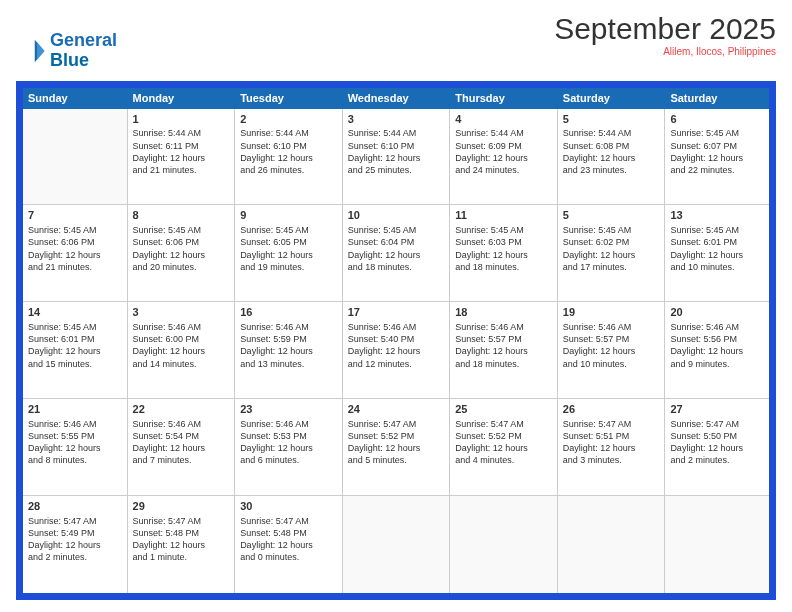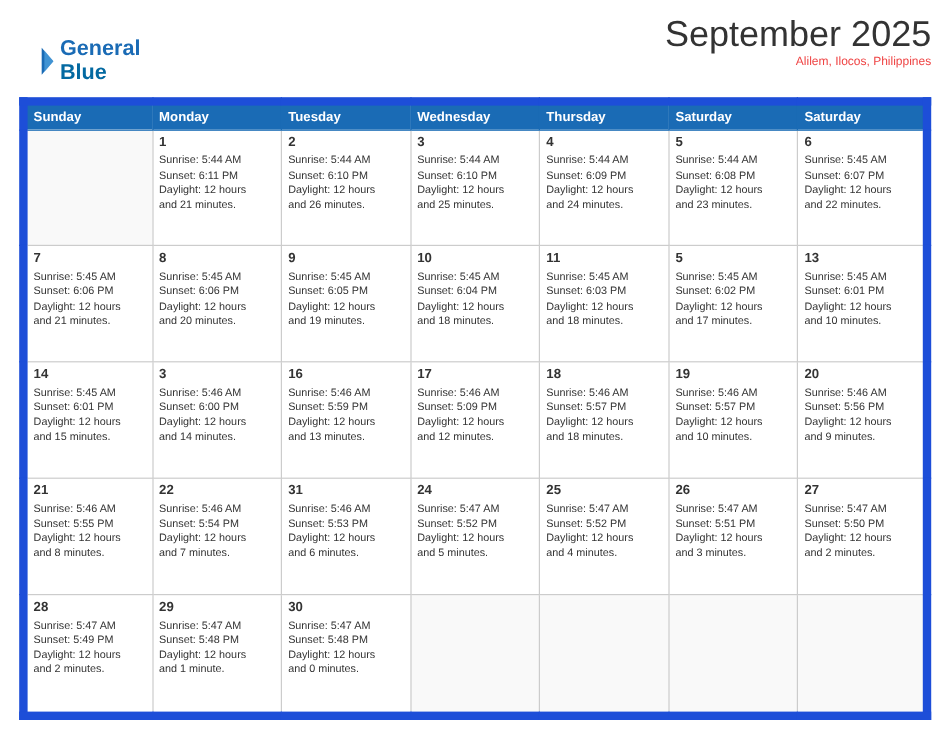--- a/index.html
+++ b/index.html
@@ -239,21 +239,21 @@
           <td>
             <span class="day-num">16</span>
             <div>Sunrise: 5:46 AM</div>
             <div>Sunset: 5:59 PM</div>
             <div>Daylight: 12 hours</div>
             <div>and 13 minutes.</div>
           </td>
           <td>
             <span class="day-num">17</span>
             <div>Sunrise: 5:46 AM</div>
-            <div>Sunset: 5:09 PM</div>
+            <div>Sunset: 5:40 PM</div>
             <div>Daylight: 12 hours</div>
             <div>and 12 minutes.</div>
           </td>
           <td>
             <span class="day-num">18</span>
             <div>Sunrise: 5:46 AM</div>
             <div>Sunset: 5:57 PM</div>
             <div>Daylight: 12 hours</div>
             <div>and 18 minutes.</div>
           </td>
@@ -281,21 +281,21 @@
             <div>and 8 minutes.</div>
           </td>
           <td>
             <span class="day-num">22</span>
             <div>Sunrise: 5:46 AM</div>
             <div>Sunset: 5:54 PM</div>
             <div>Daylight: 12 hours</div>
             <div>and 7 minutes.</div>
           </td>
           <td>
-            <span class="day-num">31</span>
+            <span class="day-num">23</span>
             <div>Sunrise: 5:46 AM</div>
             <div>Sunset: 5:53 PM</div>
             <div>Daylight: 12 hours</div>
             <div>and 6 minutes.</div>
           </td>
           <td>
             <span class="day-num">24</span>
             <div>Sunrise: 5:47 AM</div>
             <div>Sunset: 5:52 PM</div>
             <div>Daylight: 12 hours</div>

